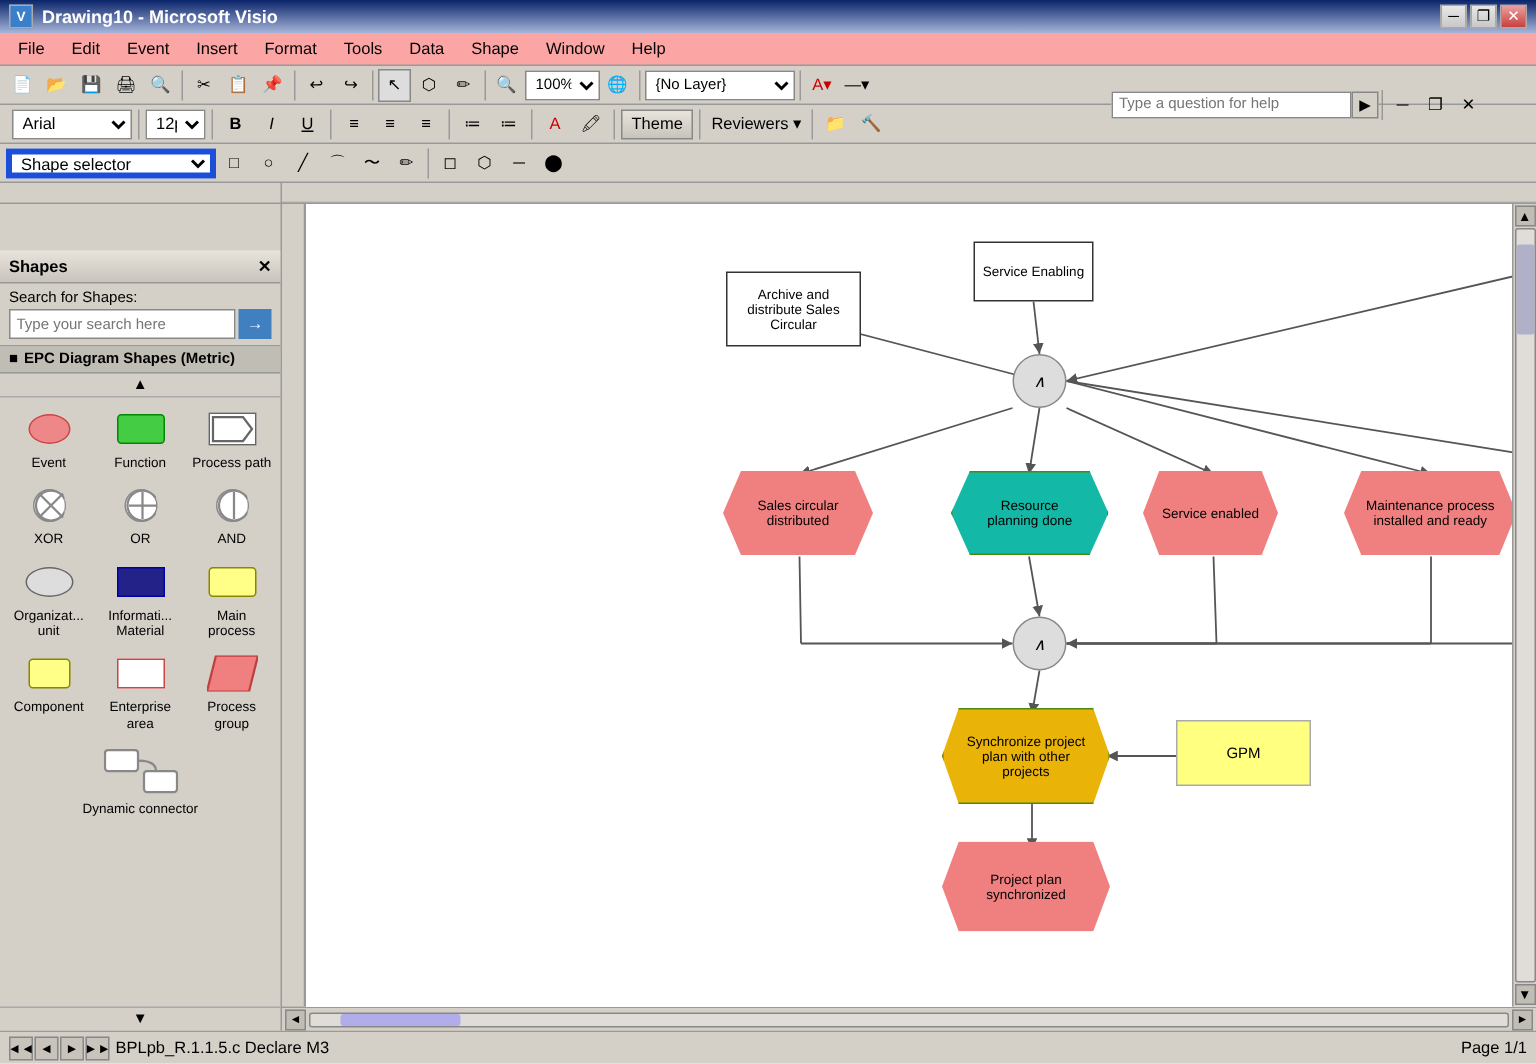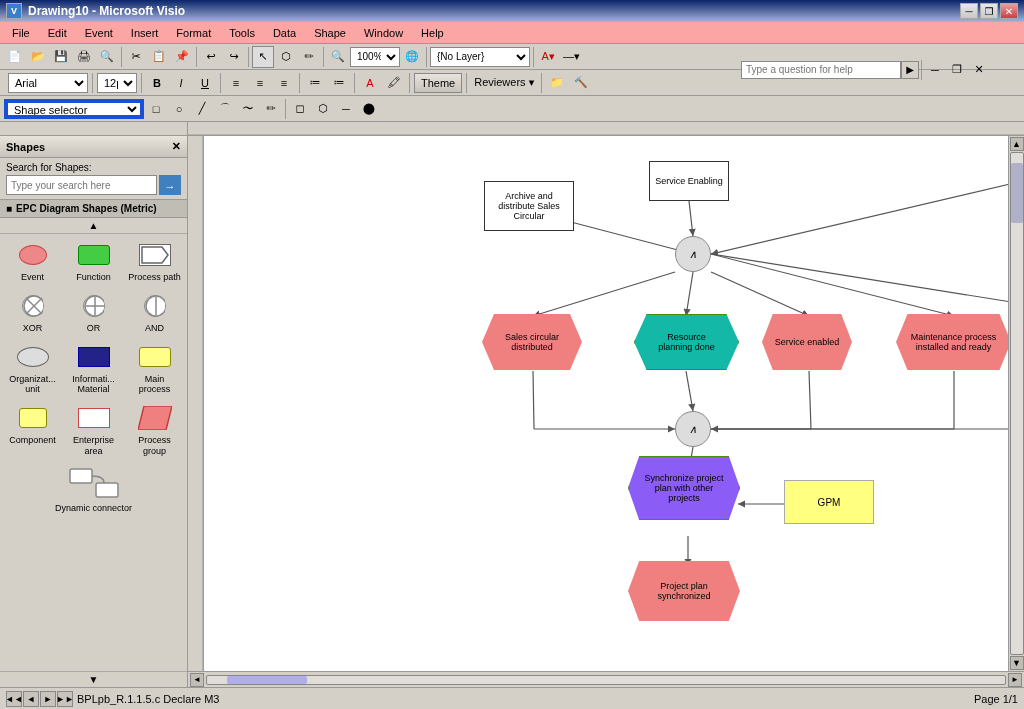--- a/index.html
+++ b/index.html
@@ -144,20 +144,21 @@
     }
     #shapes-header {
       background: linear-gradient(to bottom, #e8e4dc, #c8c4bc);
       padding: 4px 6px;
       font-weight: bold;
       font-size: 11px;
       border-bottom: 1px solid #999;
       display: flex;
       justify-content: space-between;
       align-items: center;
+      margin-top: 31px;
     }
     #shapes-search-row {
       padding: 4px 6px;
       border-bottom: 1px solid #999;
     }
     #shapes-search-label { font-size: 10px; margin-bottom: 2px; }
     #shapes-search-input-row { display: flex; gap: 2px; }
     #shapes-search-input { flex: 1; height: 20px; border: 1px solid #888; background: white; font-size: 10px; padding: 0 4px; color: #888; }
     #shapes-search-btn { width: 22px; height: 20px; background: #4080c0; border: none; cursor: pointer; display: flex; align-items: center; justify-content: center; color: white; font-size: 11px; }
 
@@ -681,21 +682,21 @@
             </div>
 
             <div class="diag-node" style="left:692px;top:178px;width:115px;height:56px;font-size:9px;background:#f08080;clip-path:polygon(10% 0%, 90% 0%, 100% 50%, 90% 100%, 10% 100%, 0% 50%);display:flex;align-items:center;justify-content:center;text-align:center;padding:4px 14px;color:#000;">
               Maintenance process installed and ready
             </div>
 
             <div class="diag-node node-circle" style="left:471px;top:275px;width:36px;height:36px;font-size:11px;">
               ∧
             </div>
 
-            <div class="diag-node" style="left:424px;top:320px;width:112px;height:64px;font-size:9px;background:#8b5cf6;clip-path:polygon(10% 0%, 90% 0%, 100% 50%, 90% 100%, 10% 100%, 0% 50%);display:flex;align-items:center;justify-content:center;text-align:center;padding:4px 14px;color:#000;border:1.5px solid #4a8a10;">
+            <div class="diag-node" style="left:424px;top:336px;width:112px;height:64px;font-size:9px;background:#eab308;clip-path:polygon(10% 0%, 90% 0%, 100% 50%, 90% 100%, 10% 100%, 0% 50%);display:flex;align-items:center;justify-content:center;text-align:center;padding:4px 14px;color:#000;border:1.5px solid #4a8a10;">
               Synchronize project plan with other projects
             </div>
 
             <div class="diag-node" style="left:580px;top:344px;width:90px;height:44px;font-size:10px;background:#ffff80;border:1.5px solid #aaa;display:flex;align-items:center;justify-content:center;">
               GPM
             </div>
 
             <div class="diag-node" style="left:424px;top:425px;width:112px;height:60px;font-size:9px;background:#f08080;clip-path:polygon(10% 0%, 90% 0%, 100% 50%, 90% 100%, 10% 100%, 0% 50%);display:flex;align-items:center;justify-content:center;text-align:center;padding:4px 14px;color:#000;">
               Project plan synchronized
             </div>

